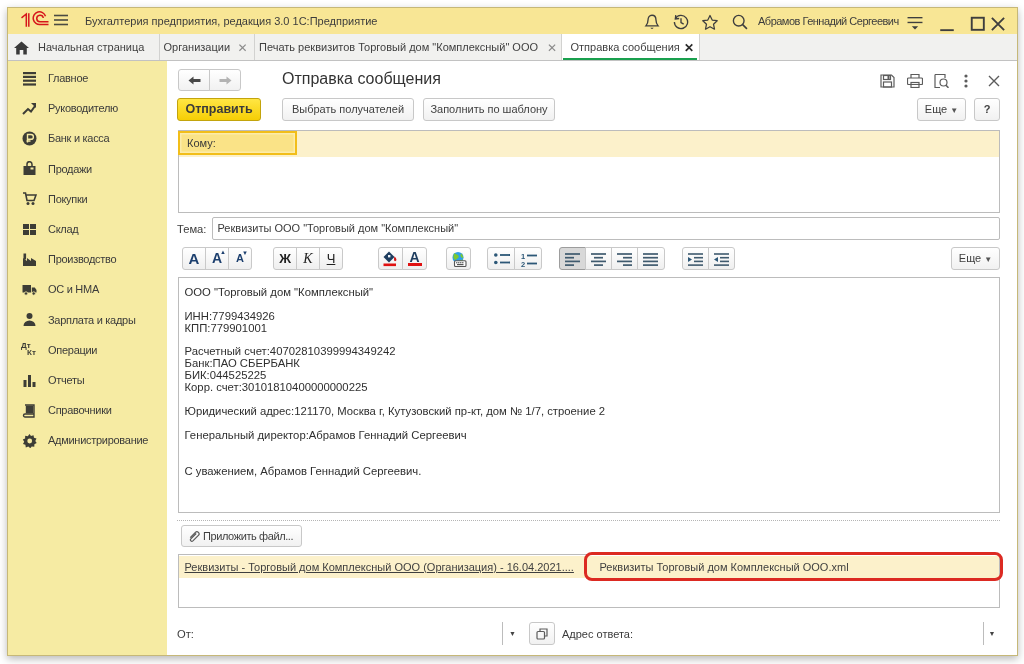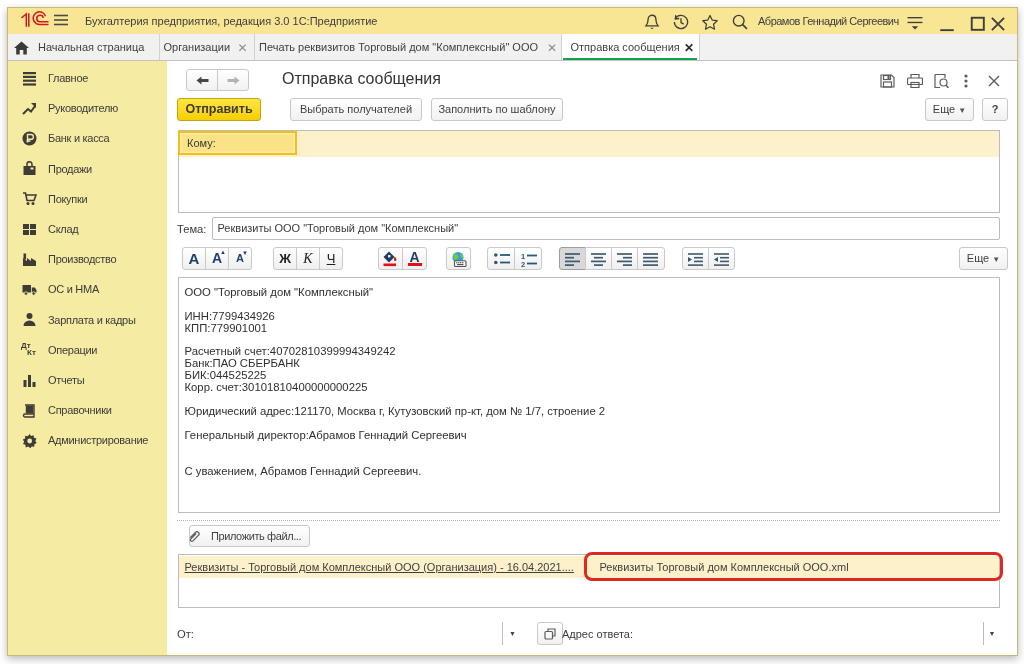--- a/index.html
+++ b/index.html
@@ -15,21 +15,21 @@
 #tabs{position:absolute;left:0;top:26px;width:1009px;height:27px;background:#f1f1ef;border-bottom:1px solid #c2c2c2;}
 .tab{position:absolute;top:0;height:26px;font-size:11px;color:#3f3f3f;white-space:nowrap;border-right:1px solid #d2d2d0;}
 .tab .x{color:#8a8a8a;font-size:12px;}
 #tab4{background:#fff;}
 
 #side{position:absolute;left:0;top:53px;width:159px;height:594px;background:#f6eba3;}
 .si{position:absolute;left:40px;font-size:11px;letter-spacing:-0.28px;color:#3b3b3b;white-space:nowrap;}
 .sic{position:absolute;left:14px;width:15px;height:15px;}
 
 #main{position:absolute;left:159px;top:53px;width:850px;height:594px;background:#fff;}
-.btn{position:absolute;background:linear-gradient(#ffffff,#f1f1f1);border:1px solid #c8c8c8;border-radius:3px;font-size:11px;color:#3f3f3f;text-align:center;margin-left:8px;}
+.btn{position:absolute;background:linear-gradient(#ffffff,#f1f1f1);border:1px solid #c8c8c8;border-radius:3px;font-size:11px;color:#3f3f3f;text-align:center;}
 .box{position:absolute;border:1px solid #bcbcbc;background:#fff;}
 .lbl{position:absolute;font-size:11.2px;color:#3b3b3b;white-space:nowrap;}
 .tbtn{position:absolute;top:239px;height:23px;background:linear-gradient(#ffffff,#efefef);border:1px solid #c9c9c9;}
 .tbg{border-radius:3px;}
 </style>
 </head>
 <body>
 <div id="win">
 
   <div id="tbar">

